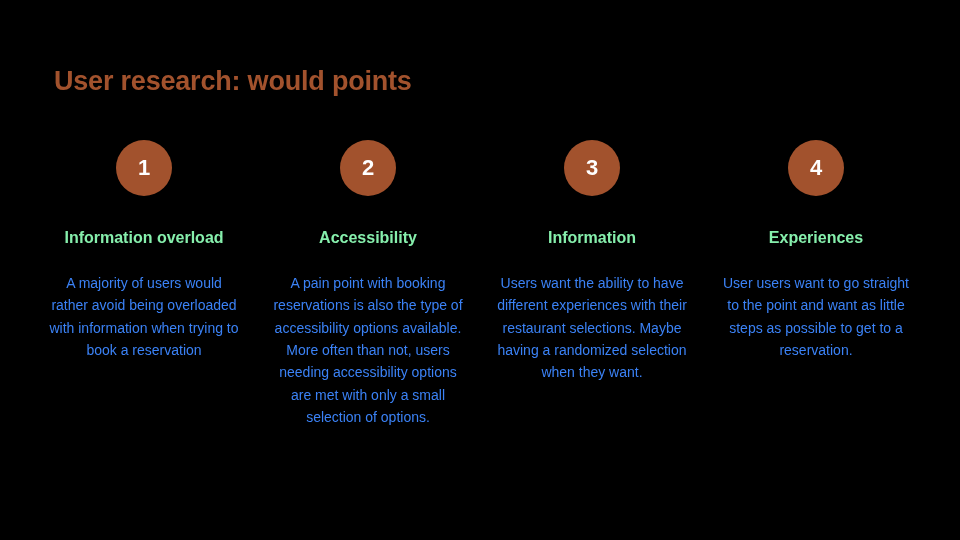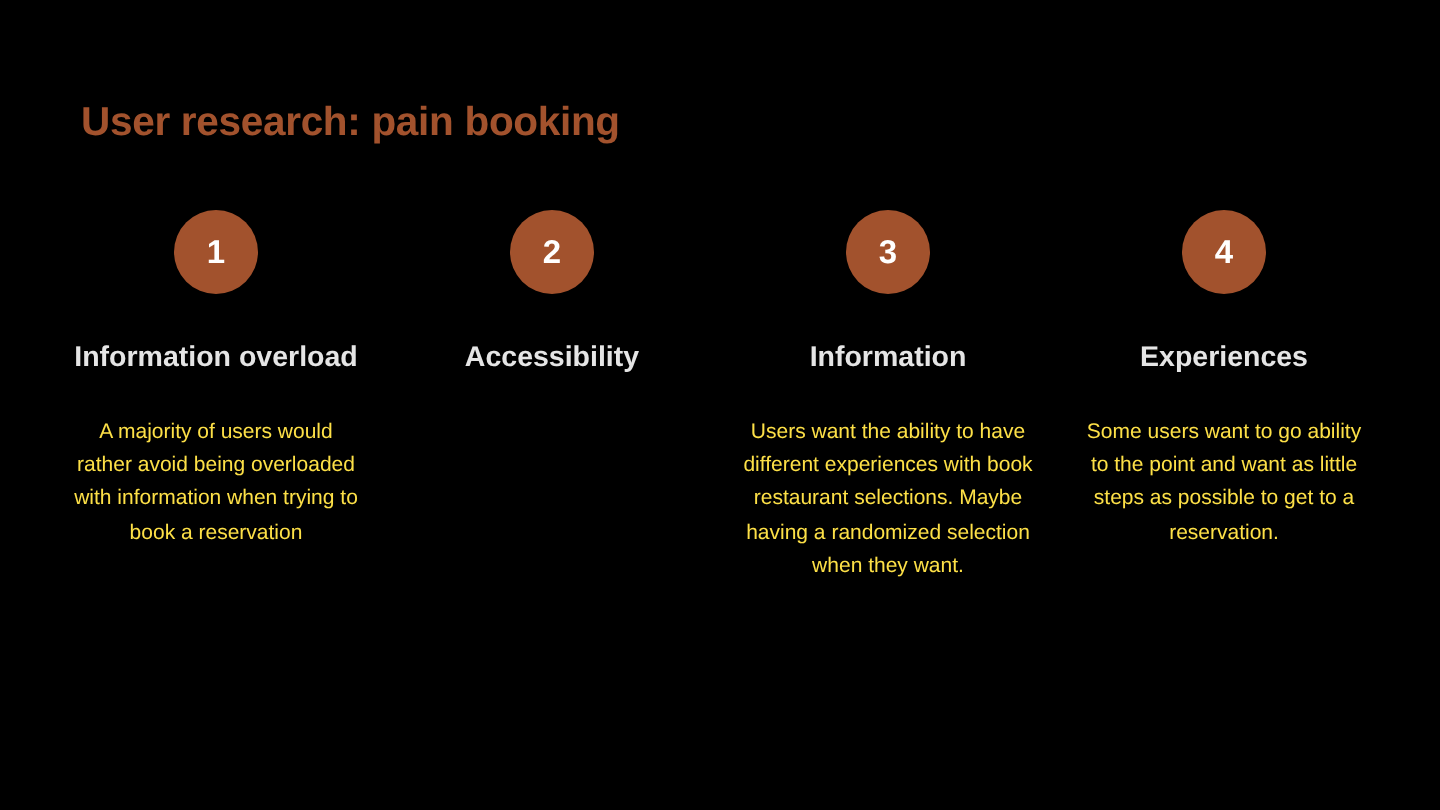--- a/index.html
+++ b/index.html
@@ -55,63 +55,64 @@
     align-items: center;
     justify-content: center;
     color: #ffffff;
     font-size: 22px;
     font-weight: bold;
     line-height: 1;
     flex: none;
   }
   .col-heading {
     margin-top: 32px;
-    font-size: 19px;
+    font-size: 16px;
     font-weight: bold;
-    color: #e5e5e5;
+    color: #86efac;
     text-align: center;
     line-height: 1.2;
     white-space: nowrap;
   }
   .col-body {
     margin-top: 25px;
     width: 196px;
     font-size: 14px;
     font-weight: normal;
-    color: #fde047;
+    color: #3b82f6;
     text-align: center;
     line-height: 22.3px;
   }
 </style>
 </head>
 <body>
 
 <div class="slide">
 
-  <div class="slide-title">User research: pain booking</div>
+  <div class="slide-title">User research: would points</div>
 
   <div class="columns">
 
     <div class="column">
       <div class="badge">1</div>
       <div class="col-heading">Information overload</div>
       <div class="col-body">A majority of users would rather avoid being overloaded with information when trying to book a reservation</div>
     </div>
 
     <div class="column">
       <div class="badge">2</div>
       <div class="col-heading">Accessibility</div>
+      <div class="col-body">A pain point with booking reservations is also the type of accessibility options available. More often than not, users needing accessibility options are met with only a small selection of options.</div>
     </div>
 
     <div class="column">
       <div class="badge">3</div>
       <div class="col-heading">Information</div>
-      <div class="col-body">Users want the ability to have different experiences with book restaurant selections. Maybe having a randomized selection when they want.</div>
+      <div class="col-body">Users want the ability to have different experiences with their restaurant selections. Maybe having a randomized selection when they want.</div>
     </div>
 
     <div class="column">
       <div class="badge">4</div>
       <div class="col-heading">Experiences</div>
-      <div class="col-body">Some users want to go ability to the point and want as little steps as possible to get to a reservation.</div>
+      <div class="col-body">User users want to go straight to the point and want as little steps as possible to get to a reservation.</div>
     </div>
 
   </div>
 </div>
 
 </body></html>

